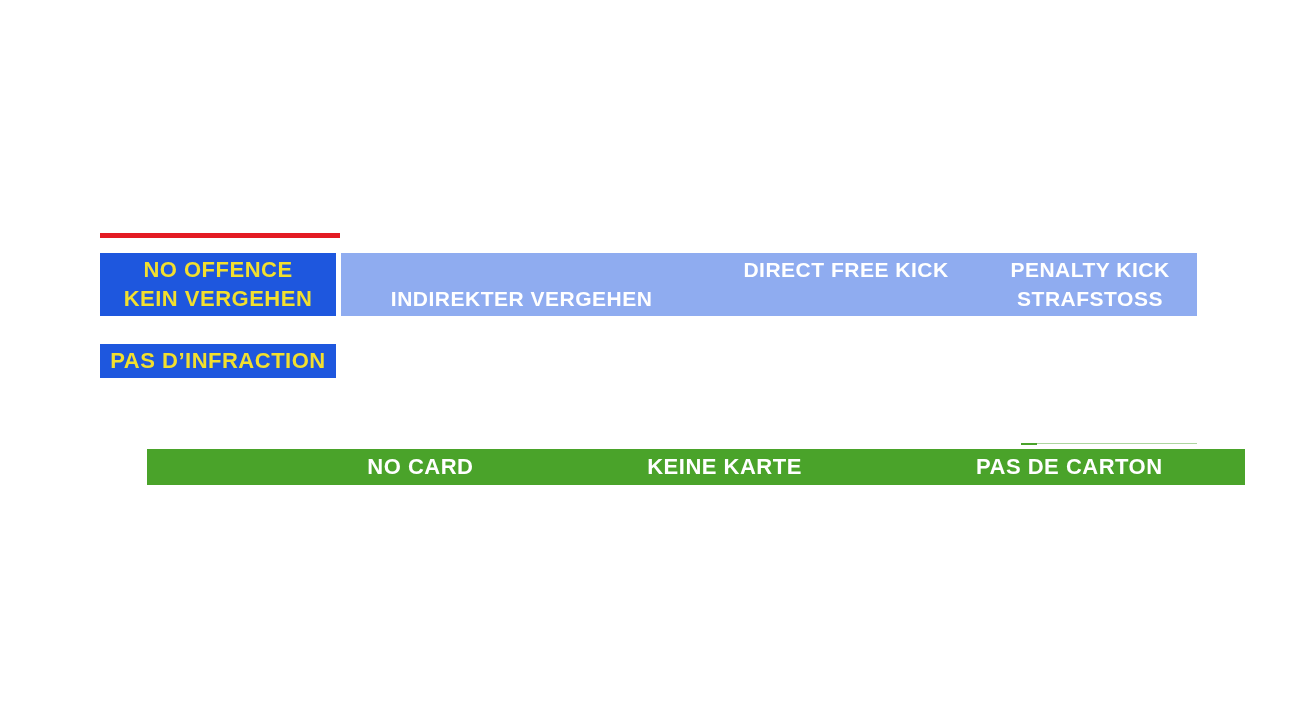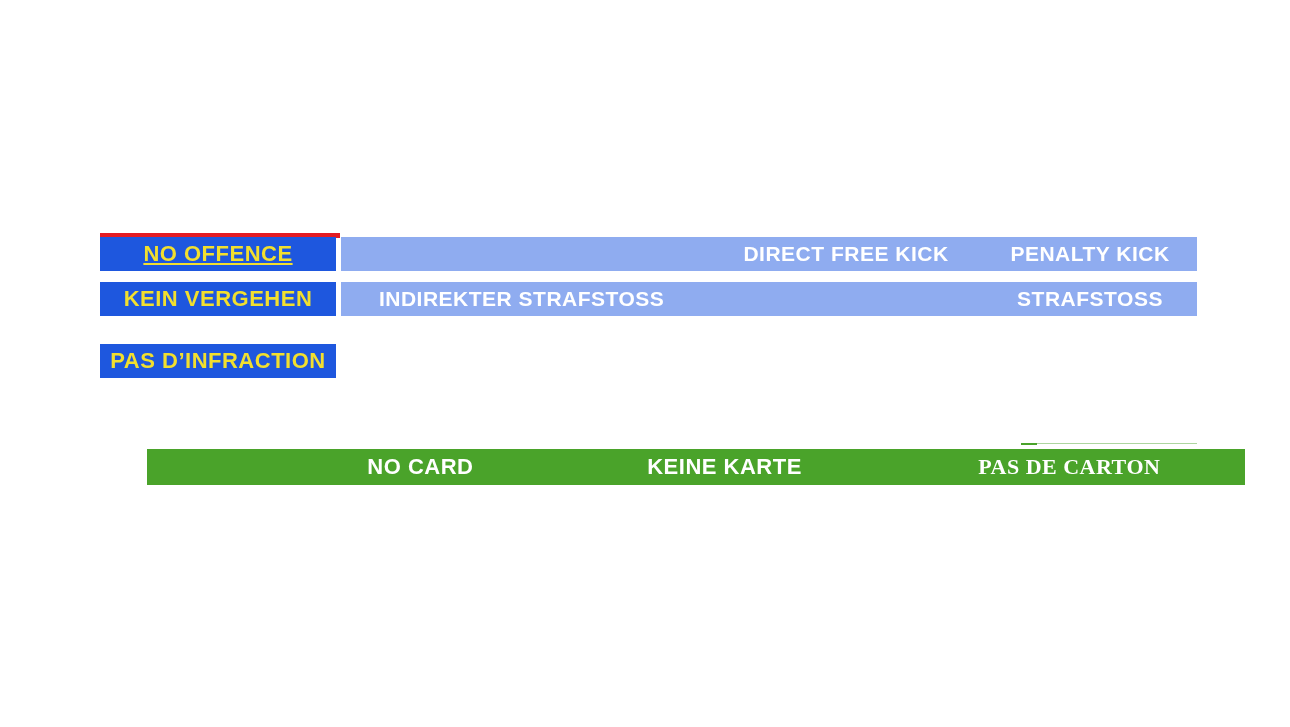--- a/index.html
+++ b/index.html
@@ -51,21 +51,21 @@
     top: 0;
     height: 100%;
     display: flex;
     align-items: center;
     transform: translateX(-50%);
     color: var(--bar_text, #ffffff);
     font-size: 21px;
     letter-spacing: 0.5px;
     white-space: nowrap;
   }
-  .r1 { top: 237px; text-decoration: underline; }
+  .r1 { top: 253px; }
   .r2 { top: 282px; }
   .r3 { top: 344px; }
   .c1 { left: 21.1%; }
   .c2 { left: 59.0%; }
   .c3 { left: 87.5%; }
   .green-bar {
     position: absolute;
     left: 100px;
     top: 449px;
     width: 1098px;
@@ -80,21 +80,21 @@
     display: flex;
     align-items: center;
     transform: translateX(-50%);
     color: var(--bar_text, #ffffff);
     font-size: 22px;
     letter-spacing: 0.5px;
     white-space: nowrap;
   }
   .g1 { left: 24.9%; }
   .g2 { left: 52.6%; }
-  .g3 { left: 84.0%; font-family: Liberation Serif, serif; }
+  .g3 { left: 84.0%; }
   .green-dash {
     position: absolute;
     left: 1021px;
     top: 443px;
     width: 16px;
     height: 2px;
     background: var(--green, #4aa32a);
   }
   .green-hairline {
     position: absolute;
@@ -114,21 +114,21 @@
   <div class="red-indicator"></div>
 
   <div class="label-box r1">NO OFFENCE</div>
   <div class="row-bar r1">
     <span class="cell c2">DIRECT FREE KICK</span>
     <span class="cell c3">PENALTY KICK</span>
   </div>
 
   <div class="label-box r2">KEIN VERGEHEN</div>
   <div class="row-bar r2">
-    <span class="cell c1">INDIREKTER STRAFSTOSS</span>
+    <span class="cell c1">INDIREKTER VERGEHEN</span>
     <span class="cell c3">STRAFSTOSS</span>
   </div>
 
   <div class="label-box r3">PAS D’INFRACTION</div>
 
   <div class="green-bar">
     <span class="gcell g1">NO CARD</span>
     <span class="gcell g2">KEINE KARTE</span>
     <span class="gcell g3">PAS DE CARTON</span>
   </div>

